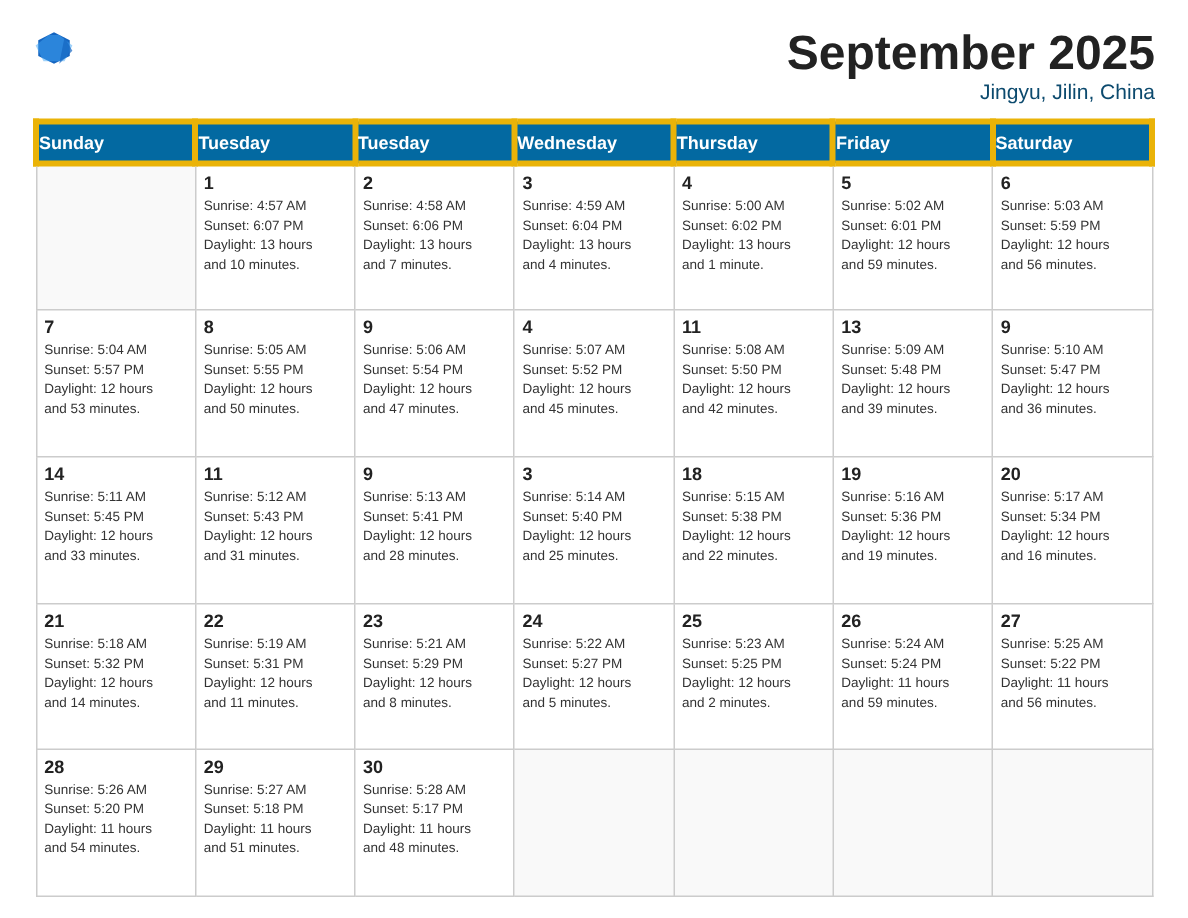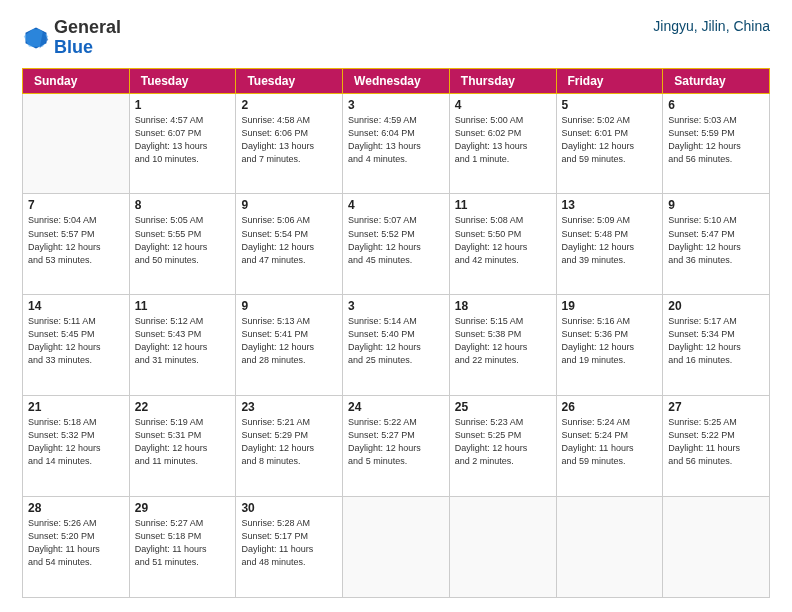--- a/index.html
+++ b/index.html
@@ -53,26 +53,26 @@
       color: #0c4a6e;
     }
     .calendar {
       flex: 1;
       border: 1px solid #ccc;
       border-collapse: collapse;
       width: 100%;
       table-layout: fixed;
     }
     .calendar th {
-      background: #be185d;
+      background: #0369a1;
       color: #fff;
       font-size: 12px;
       font-weight: bold;
-      padding: 5px 11px;
-      border: 1px solid #eab308;
+      padding: 5px 0;
+      border: 4px solid #eab308;
       text-align: left;
     }
     .calendar td {
       border: 1px solid #ccc;
       vertical-align: top;
       padding: 4px 5px;
       font-size: 9.5px;
       color: #333;
       background: #fff;
       height: 88px;
@@ -97,26 +97,23 @@
 <body>
 
 <div class="page">
   <div class="header">
     <div class="logo">
       <svg class="logo-icon" viewBox="0 0 32 32">
         <polygon points="16,4 28,10 28,22 16,28 4,22 4,10" fill="#1565c0"></polygon>
         <polygon points="20,6 30,14 24,26 8,26 2,14 12,6" fill="#42a5f5" opacity="0.5"></polygon>
         <polygon points="24,8 30,18 20,28" fill="#1565c0" opacity="0.7"></polygon>
       </svg>
-      <div class="logo-text">
-        <span class="logo-general">General</span><br>
-        <span class="logo-blue">Blue</span>
-      </div>
     </div>
     <div class="title-block">
+      <div class="month-title">September 2025</div>
       <div class="subtitle">Jingyu, Jilin, China</div>
     </div>
   </div>
 
   <table class="calendar">
     <thead>
       <tr>
       <th>Sunday</th>
           <th>Tuesday</th>
           <th>Tuesday</th>

